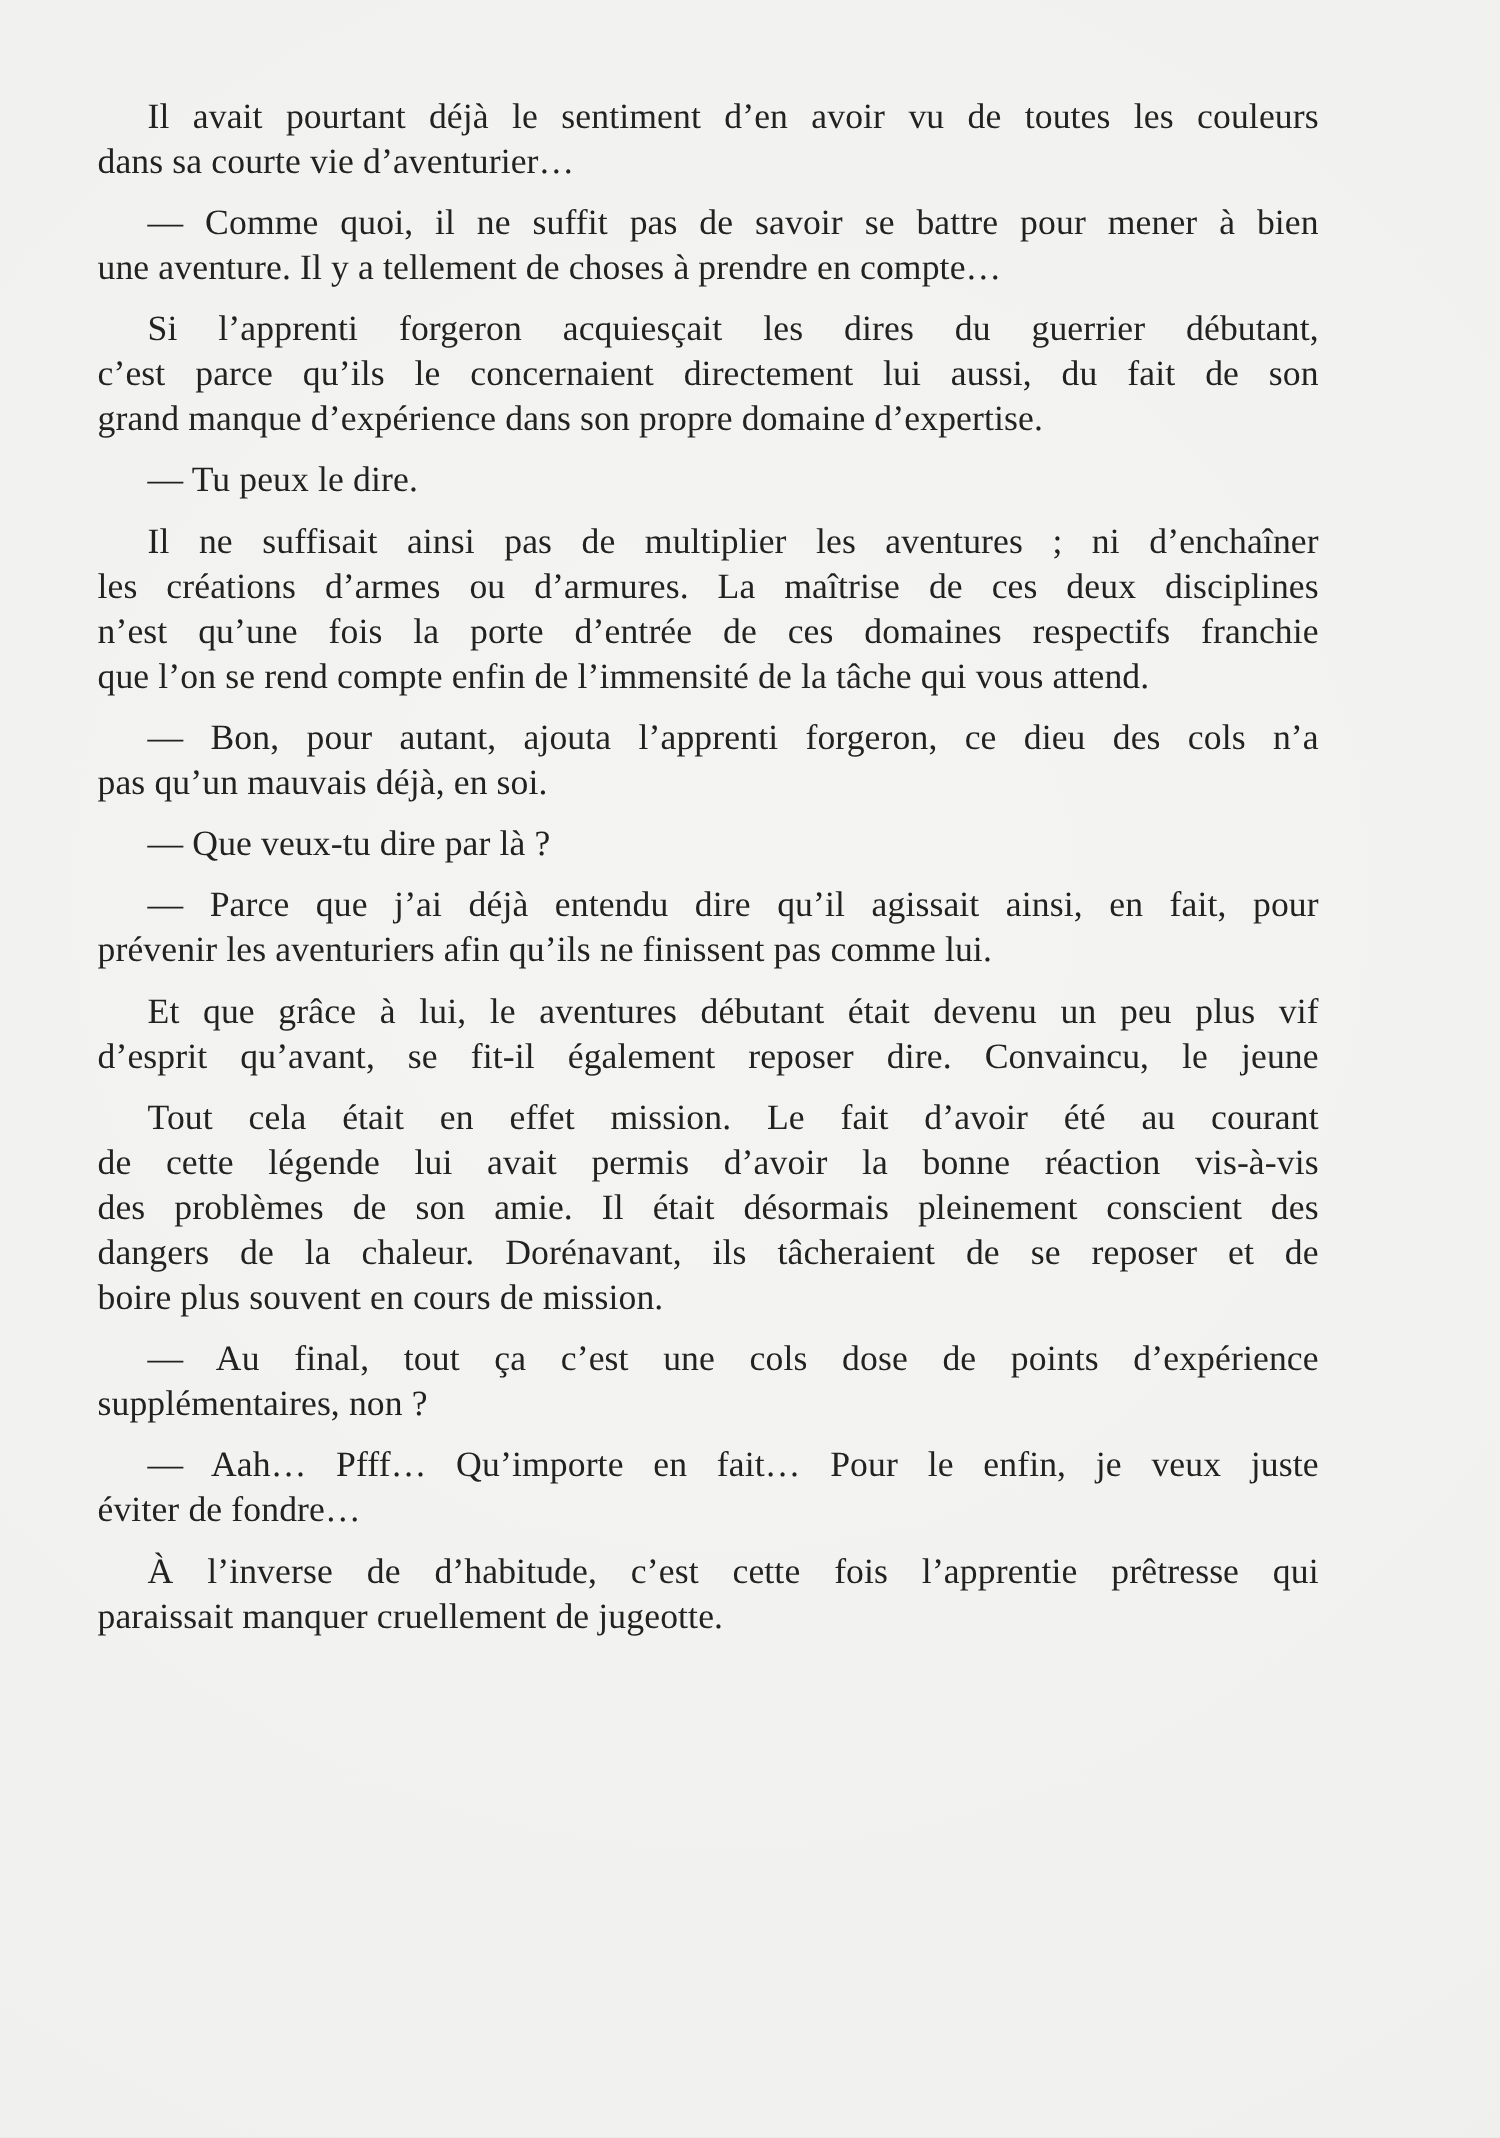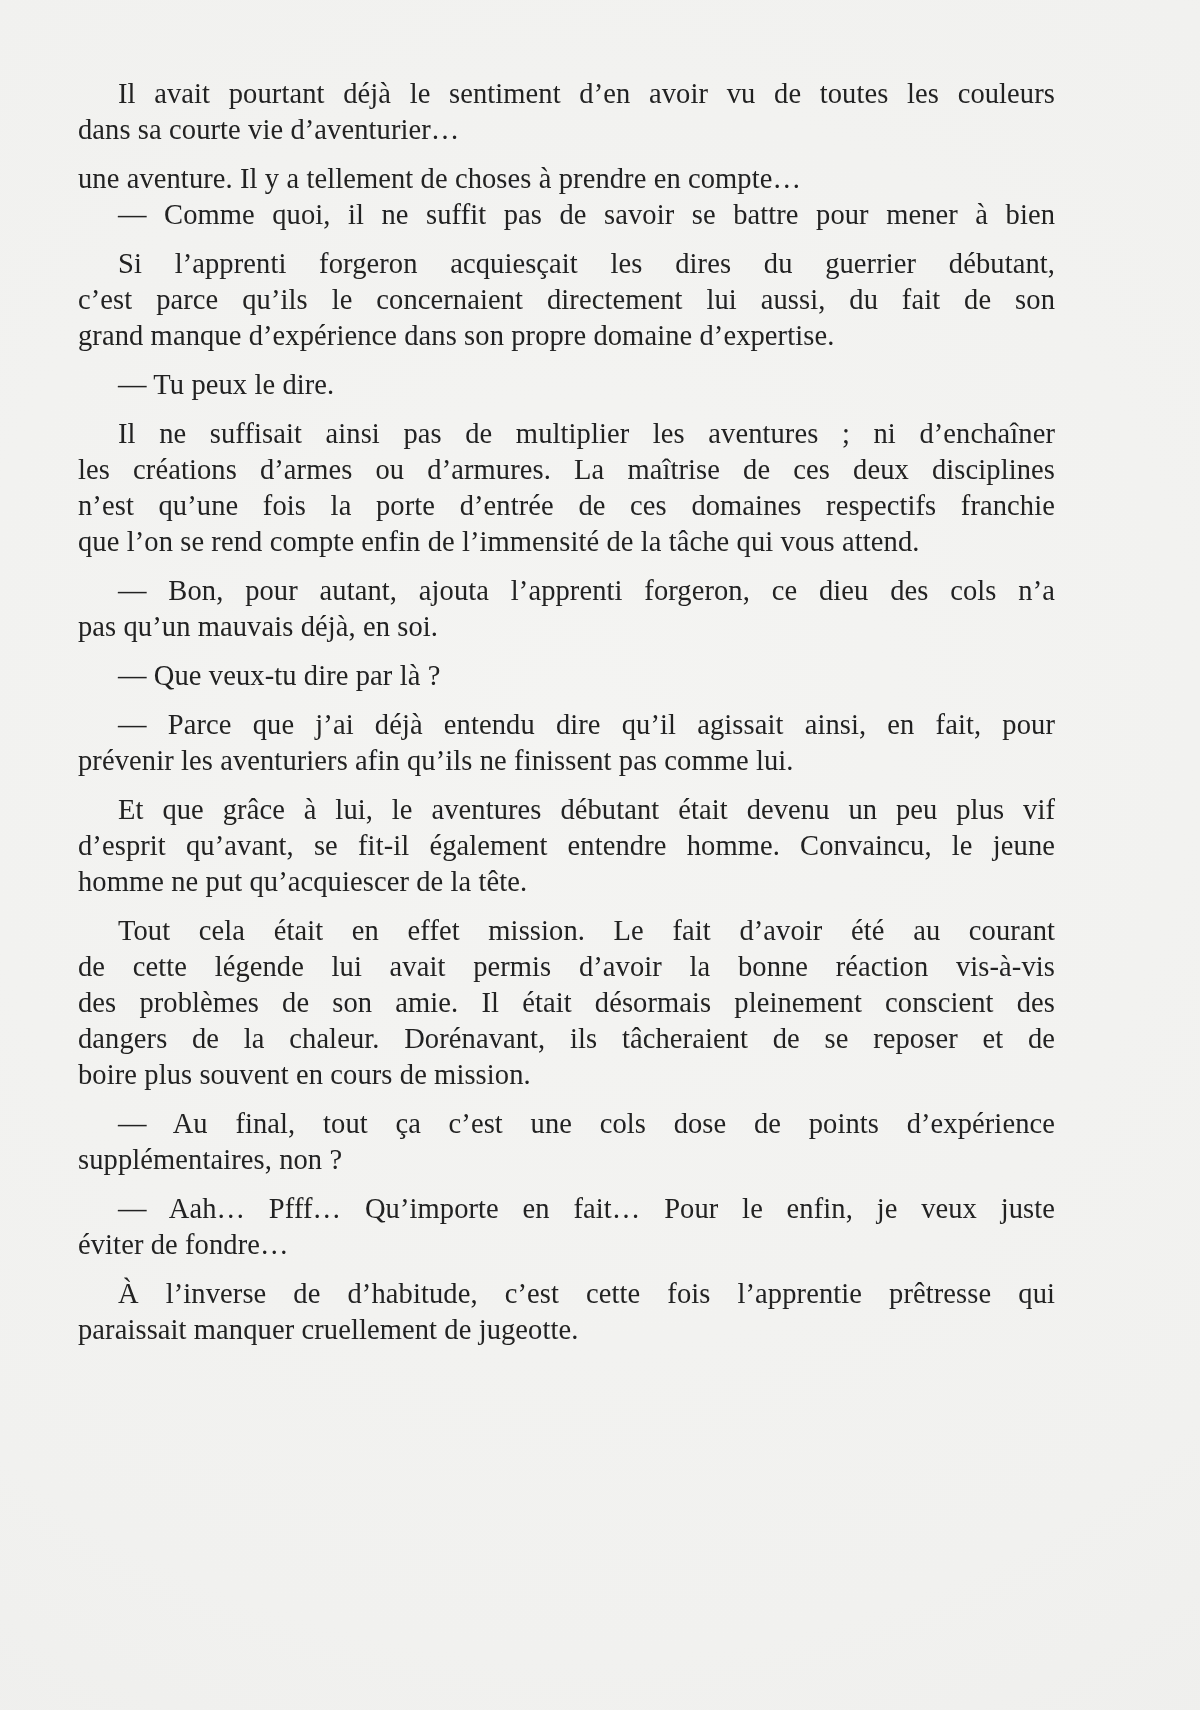--- a/index.html
+++ b/index.html
@@ -27,22 +27,22 @@
 
 <div class="page">
   <div class="text-block">
 
     <div class="para">
       <div class="ln j first">Il avait pourtant déjà le sentiment d’en avoir vu de toutes les couleurs</div>
       <div class="ln">dans sa courte vie d’aventurier…</div>
     </div>
 
     <div class="para">
+      <div class="ln j first">— Comme quoi, il ne suffit pas de savoir se battre pour mener à bien</div>
       <div class="ln">une aventure. Il y a tellement de choses à prendre en compte…</div>
-      <div class="ln j first">— Comme quoi, il ne suffit pas de savoir se battre pour mener à bien</div>
     </div>
 
     <div class="para">
       <div class="ln j first">Si l’apprenti forgeron acquiesçait les dires du guerrier débutant,</div>
       <div class="ln j">c’est parce qu’ils le concernaient directement lui aussi, du fait de son</div>
       <div class="ln">grand manque d’expérience dans son propre domaine d’expertise.</div>
     </div>
 
     <div class="para">
       <div class="ln first">— Tu peux le dire.</div>
@@ -64,22 +64,21 @@
       <div class="ln first">— Que veux-tu dire par là ?</div>
     </div>
 
     <div class="para">
       <div class="ln j first">— Parce que j’ai déjà entendu dire qu’il agissait ainsi, en fait, pour</div>
       <div class="ln">prévenir les aventuriers afin qu’ils ne finissent pas comme lui.</div>
     </div>
 
     <div class="para">
       <div class="ln j first">Et que grâce à lui, le aventures débutant était devenu un peu plus vif</div>
-      <div class="ln j">d’esprit qu’avant, se fit-il également entendre homme. Convaincu, le jeune</div>
-      <div class="ln">homme ne put qu’acquiescer de la tête.</div>
+      <div class="ln j">d’esprit qu’avant, se fit-il également reposer dire. Convaincu, le jeune</div>
     </div>
 
     <div class="para">
       <div class="ln j first">Tout cela était en effet mission. Le fait d’avoir été au courant</div>
       <div class="ln j">de cette légende lui avait permis d’avoir la bonne réaction vis-à-vis</div>
       <div class="ln j">des problèmes de son amie. Il était désormais pleinement conscient des</div>
       <div class="ln j">dangers de la chaleur. Dorénavant, ils tâcheraient de se reposer et de</div>
       <div class="ln">boire plus souvent en cours de mission.</div>
     </div>
 

